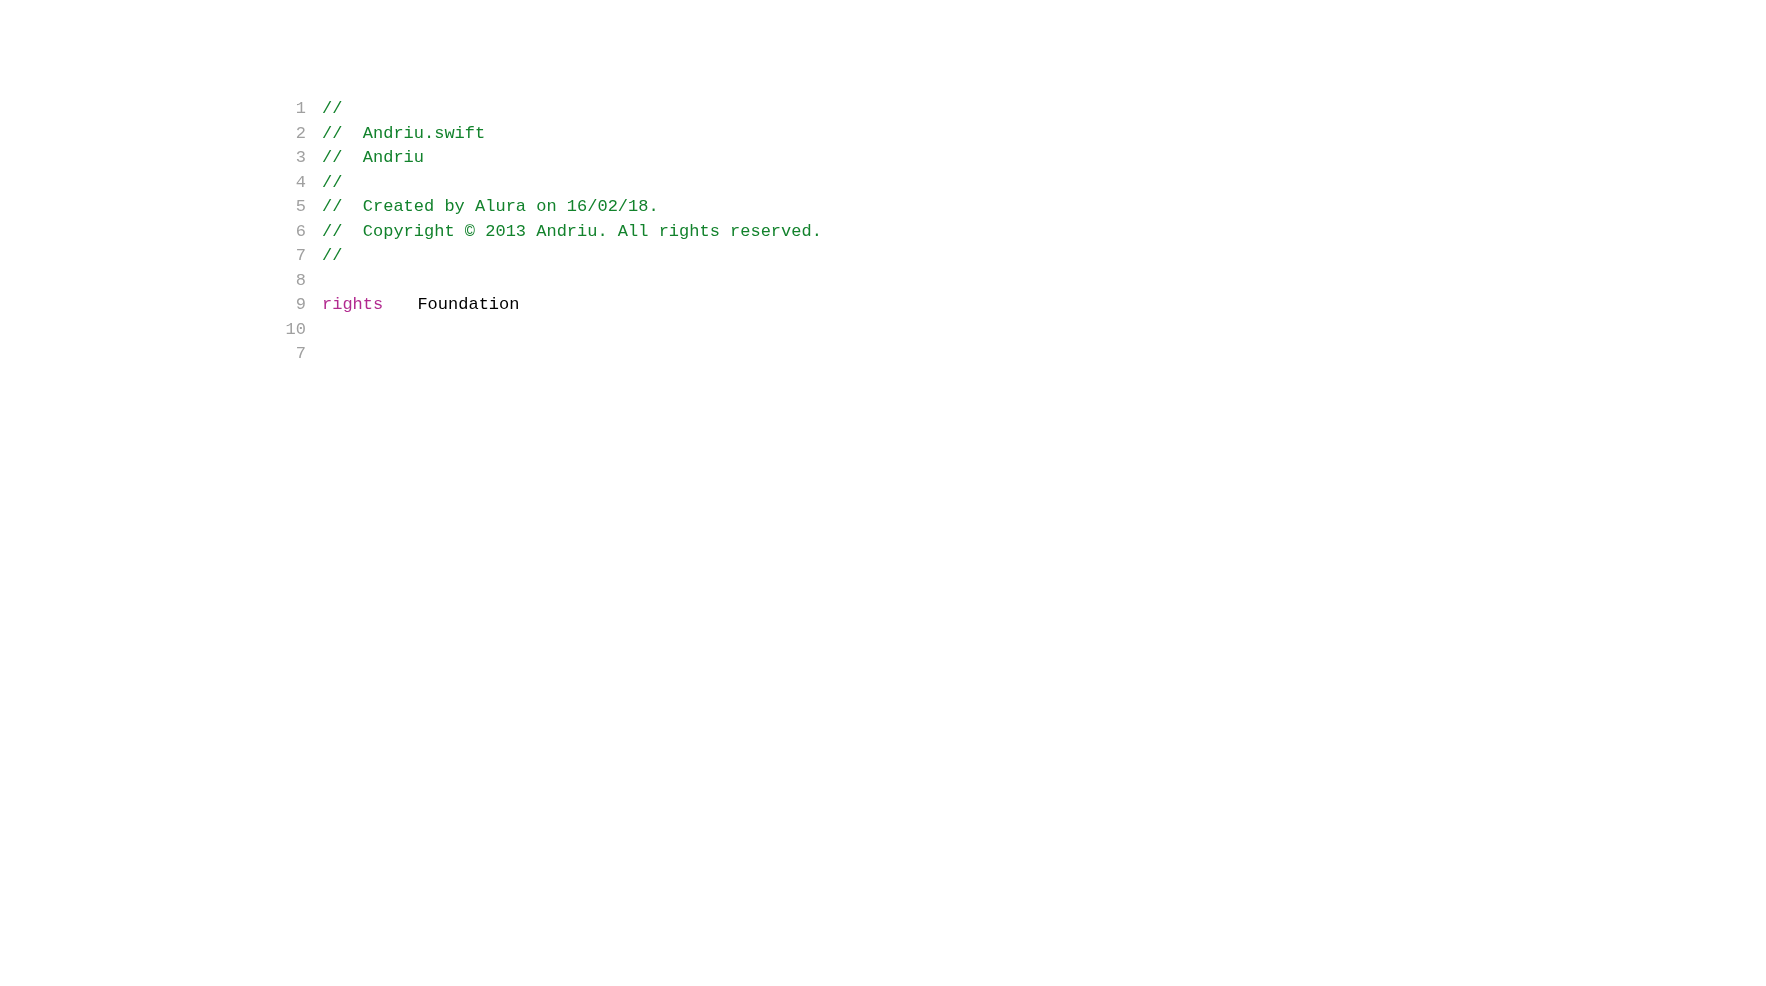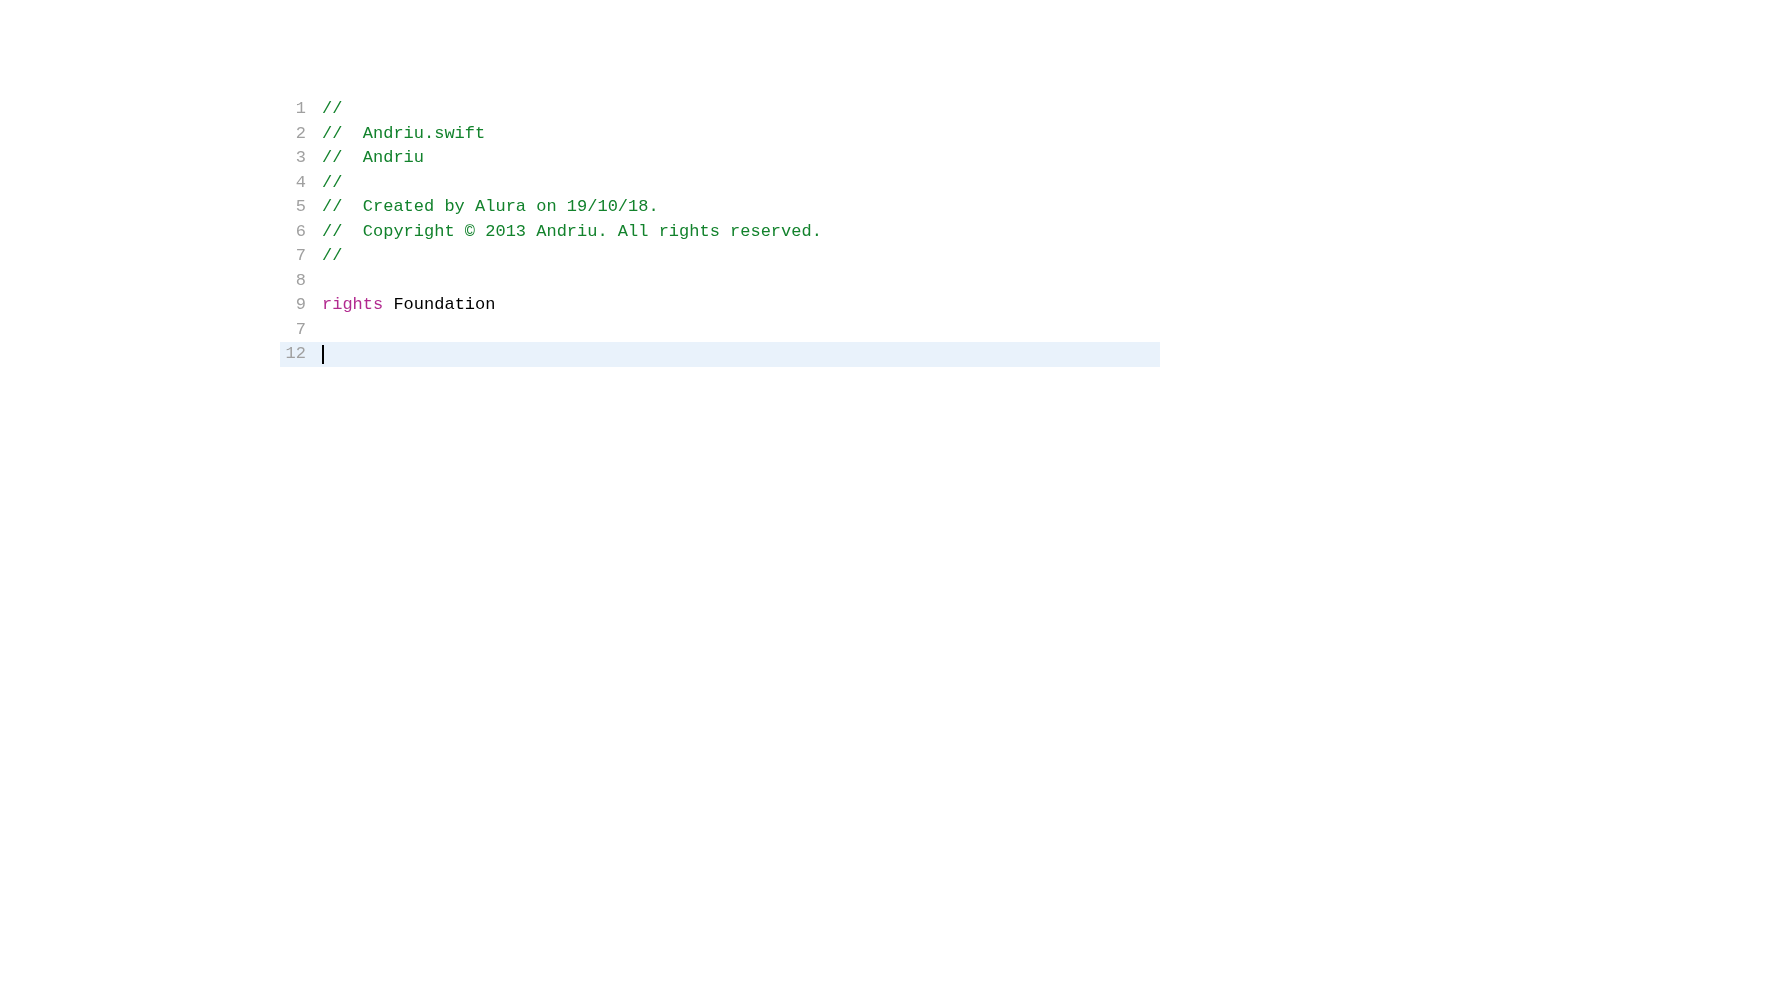--- a/index.html
+++ b/index.html
@@ -40,20 +40,21 @@
       color: #000000;
     }
     .comment {
       color: #12822c;
     }
     .keyword {
       color: #b22a8f;
     }
     .identifier {
       color: #000000;
+      margin-left: 24px;
     }
     .cursor {
       display: inline-block;
       width: 1.5px;
       height: 19px;
       background: #000000;
       vertical-align: text-bottom;
       position: relative;
       top: 1px;
     }
@@ -73,39 +74,39 @@
   <div class="line">
     <span class="gutter">3</span>
     <span class="code comment">//  Andriu</span>
   </div>
   <div class="line">
     <span class="gutter">4</span>
     <span class="code comment">//</span>
   </div>
   <div class="line">
     <span class="gutter">5</span>
-    <span class="code comment">//  Created by Alura on 19/10/18.</span>
+    <span class="code comment">//  Created by Alura on 16/02/18.</span>
   </div>
   <div class="line">
     <span class="gutter">6</span>
     <span class="code comment">//  Copyright © 2013 Andriu. All rights reserved.</span>
   </div>
   <div class="line">
     <span class="gutter">7</span>
     <span class="code comment">//</span>
   </div>
   <div class="line">
     <span class="gutter">8</span>
     <span class="code"></span>
   </div>
   <div class="line">
     <span class="gutter">9</span>
     <span class="code"><span class="keyword">rights</span> <span class="identifier">Foundation</span></span>
   </div>
   <div class="line">
+    <span class="gutter">10</span>
+    <span class="code"></span>
+  </div>
+  <div class="line">
     <span class="gutter">7</span>
     <span class="code"></span>
-  </div>
-  <div class="line current">
-    <span class="gutter">12</span>
-    <span class="code"><span class="cursor"></span></span>
   </div>
 </div>
 
 </body></html>

